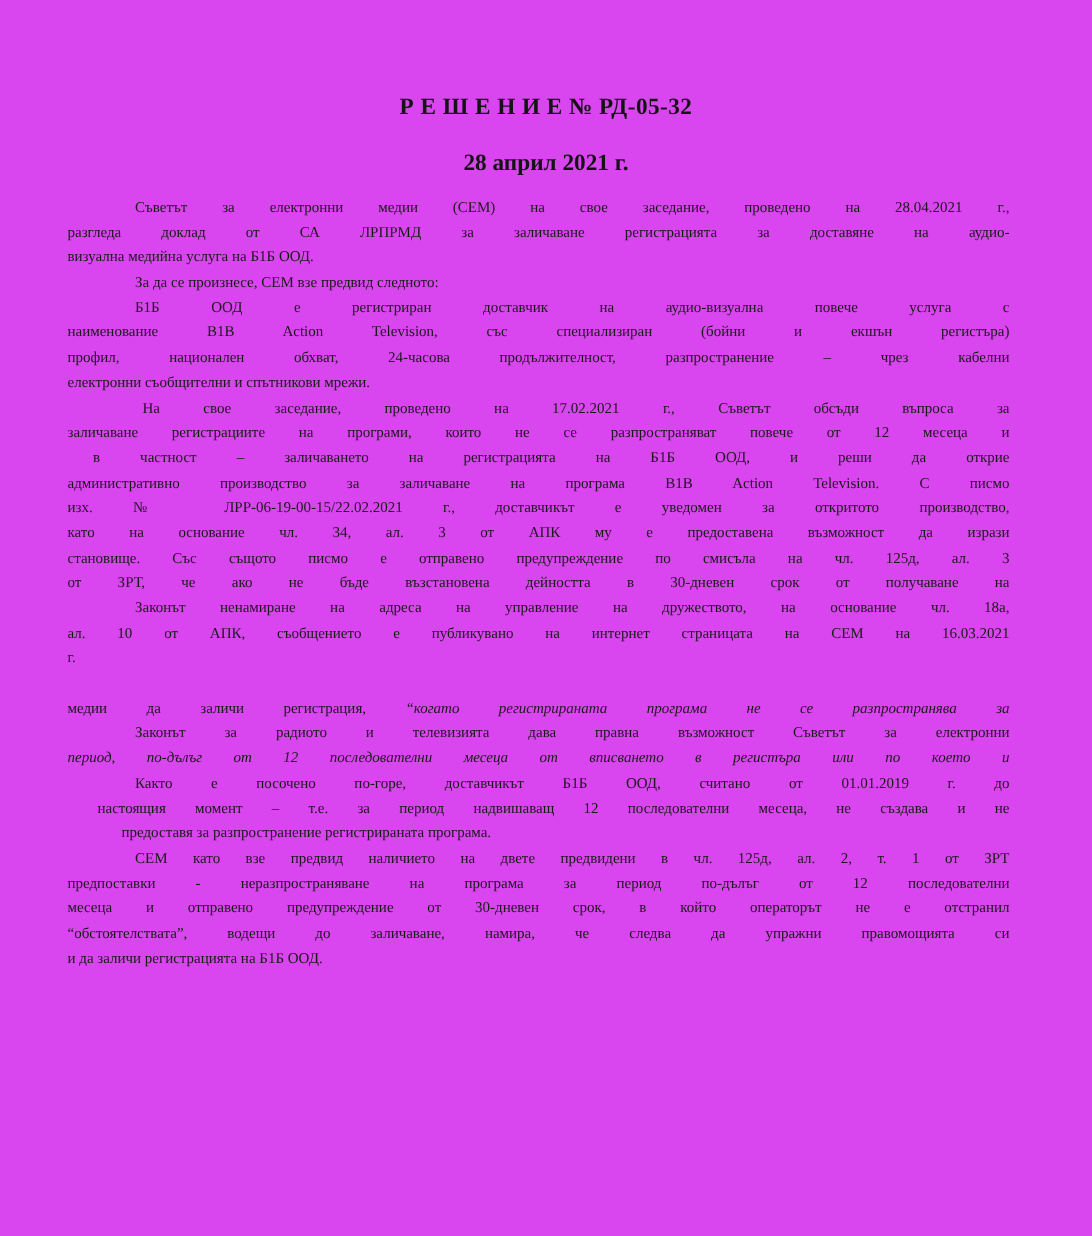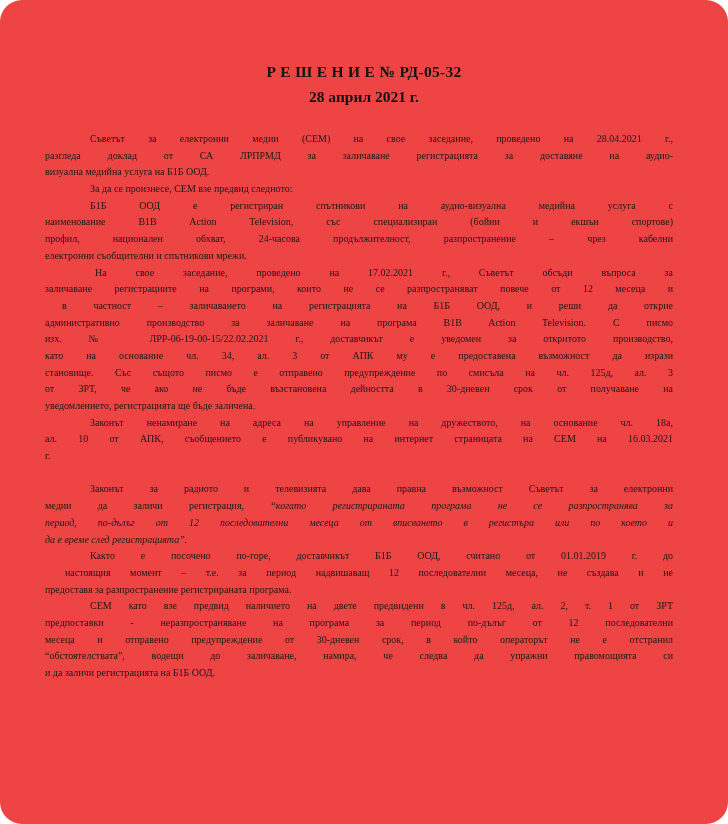--- a/index.html
+++ b/index.html
@@ -1,28 +1,27 @@
 <!DOCTYPE html>
 <html><head>
   <meta charset="utf-8">
   <style>
     html, body { margin: 0; padding: 0; background: #ffffff; }
     body { width: 728px; height: 824px; position: relative; overflow: hidden; }
     .page {
       position: absolute; left: 0; top: 0; width: 728px; height: 824px;
-      background: #ef4444; color: #1a1a1a;
+      background: #d946ef; color: #1a1a1a;
       font-family: "Liberation Serif", "DejaVu Serif", serif;
-      border-radius: 22px;
     }
     .title {
       position: absolute; left: 0; width: 728px; text-align: center;
       font-weight: bold; font-size: 15.5px; color: #141414;
     }
     .t1 { top: 63px; letter-spacing: 0.3px; }
-    .t2 { top: 88px; }
+    .t2 { top: 100px; }
     .body {
       position: absolute; left: 45px; top: 131px; width: 628px;
       font-size: 10px; line-height: 16.7px;
     }
     .ln {
       display: block; height: 16.7px; white-space: nowrap;
       text-align: justify; text-align-last: justify;
     }
     .ln.last { text-align-last: left; }
     .ln.ind { padding-left: 45px; }
@@ -43,57 +42,55 @@
       <span class="ln ind" style="white-space: normal; overflow: hidden;">Съветът за електронни медии (СЕМ) на свое заседание, проведено на 28.04.2021 г.,</span>
       <span class="ln" style="white-space: normal; overflow: hidden;">разгледа доклад от СА ЛРПРМД за заличаване регистрацията за доставяне на аудио-</span>
       <span class="ln last" style="white-space: normal; overflow: hidden;">визуална медийна услуга на Б1Б ООД.</span>
     </div>
 
     <div>
       <span class="ln ind last" style="white-space: normal; overflow: hidden; font-family: Liberation Serif, serif;">За да се произнесе, СЕМ взе предвид следното:</span>
     </div>
 
     <div>
-      <span class="ln ind" style="white-space: normal; overflow: hidden;">Б1Б ООД е регистриран спътникови на аудио-визуална медийна услуга с</span>
-      <span class="ln" style="white-space: normal; overflow: hidden;">наименование B1B Action Television, със специализиран (бойни и екшън спортове)</span>
+      <span class="ln ind" style="white-space: normal; overflow: hidden;">Б1Б ООД е регистриран доставчик на аудио-визуална повече услуга с</span>
+      <span class="ln" style="white-space: normal; overflow: hidden;">наименование B1B Action Television, със специализиран (бойни и екшън регистъра)</span>
       <span class="ln" style="white-space: normal; overflow: hidden;">профил, национален обхват, 24-часова продължителност, разпространение – чрез кабелни</span>
       <span class="ln last" style="white-space: normal; overflow: hidden;">електронни съобщителни и спътникови мрежи.</span>
     </div>
 
     <div>
       <span class="ln ind2" style="white-space: normal; overflow: hidden;">На свое заседание, проведено на 17.02.2021 г., Съветът обсъди въпроса за</span>
       <span class="ln" style="white-space: normal; overflow: hidden;">заличаване регистрациите на програми, които не се разпространяват повече от 12 месеца и</span>
       <span class="ln" style="white-space: normal; overflow: hidden; margin-left: 17px;">в частност – заличаването на регистрацията на Б1Б ООД, и реши да открие</span>
       <span class="ln" style="white-space: normal; overflow: hidden;">административно производство за заличаване на програма B1B Action Television. С писмо</span>
       <span class="ln" style="white-space: normal; overflow: hidden;">изх. № ЛРР-06-19-00-15/22.02.2021 г., доставчикът е уведомен за откритото производство,</span>
       <span class="ln" style="white-space: normal; overflow: hidden;">като на основание чл. 34, ал. 3 от АПК му е предоставена възможност да изрази</span>
       <span class="ln" style="white-space: normal; overflow: hidden;">становище.  Със същото писмо е отправено предупреждение по смисъла на чл. 125д, ал. 3</span>
       <span class="ln" style="white-space: normal; overflow: hidden;">от ЗРТ, че ако не бъде възстановена дейността в 30-дневен срок от получаване на</span>
-      <span class="ln last" style="white-space: normal; overflow: hidden;">уведомлението, регистрацията ще бъде заличена.</span>
     </div>
 
     <div>
       <span class="ln ind" style="white-space: normal; overflow: hidden;">Законът ненамиране на адреса на управление на дружеството, на основание чл. 18а,</span>
       <span class="ln" style="white-space: normal; overflow: hidden;">ал. 10 от АПК, съобщението е публикувано на интернет страницата на СЕМ на 16.03.2021</span>
       <span class="ln last" style="white-space: normal; overflow: hidden;">г.</span>
     </div>
     <span class="ln gap" style="white-space: normal; overflow: hidden;"></span>
 
 
     <div>
+      <span class="ln" style="white-space: normal; overflow: hidden;"><span>медии да заличи регистрация, </span><span class="i">“когато регистрираната програма не се разпространява за</span></span>
       <span class="ln ind" style="white-space: normal; overflow: hidden;"><span>Законът за радиото и телевизията дава правна възможност Съветът за електронни</span></span>
-      <span class="ln" style="white-space: normal; overflow: hidden;"><span>медии да заличи регистрация, </span><span class="i">“когато регистрираната програма не се разпространява за</span></span>
       <span class="ln" style="white-space: normal; overflow: hidden;"><span class="i">период, по-дълъг от 12 последователни месеца от вписването в регистъра или по което и</span></span>
-      <span class="ln last" style="white-space: normal; overflow: hidden;"><span class="i">да е време след регистрацията”.</span></span>
     </div>
 
     <div>
       <span class="ln ind" style="white-space: normal; overflow: hidden;">Както е посочено по-горе, доставчикът Б1Б ООД, считано от 01.01.2019 г. до</span>
       <span class="ln" style="white-space: normal; overflow: hidden; margin-left: 20px;">настоящия момент – т.е. за период надвишаващ 12 последователни месеца, не създава и не</span>
-      <span class="ln last" style="white-space: normal; overflow: hidden;">предоставя за разпространение регистрираната програма.</span>
+      <span class="ln last" style="white-space: normal; overflow: hidden; margin-left: 36px;">предоставя за разпространение регистрираната програма.</span>
     </div>
 
     <div>
       <span class="ln ind" style="white-space: normal; overflow: hidden;">СЕМ като взе предвид наличието на двете предвидени в чл. 125д, ал. 2, т. 1 от ЗРТ</span>
       <span class="ln" style="white-space: normal; overflow: hidden;">предпоставки - неразпространяване на програма за период по-дълъг от 12 последователни</span>
       <span class="ln" style="white-space: normal; overflow: hidden;">месеца и отправено предупреждение от 30-дневен срок, в който операторът не е отстранил</span>
       <span class="ln" style="white-space: normal; overflow: hidden;">“обстоятелствата”, водещи до заличаване, намира, че следва да упражни правомощията си</span>
       <span class="ln last" style="white-space: normal; overflow: hidden;">и да заличи регистрацията на Б1Б ООД.</span>
     </div>
   </div>

